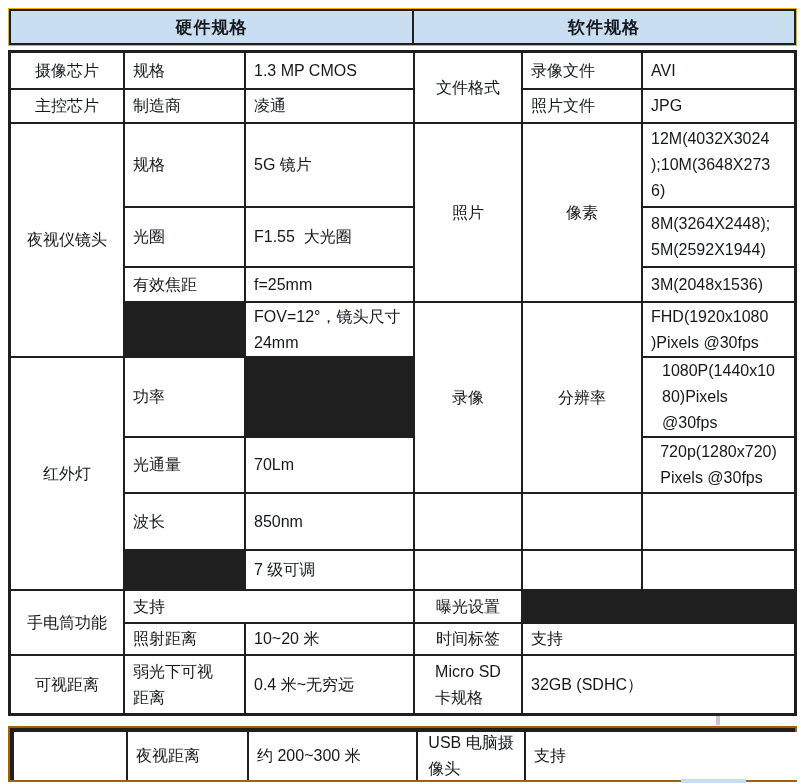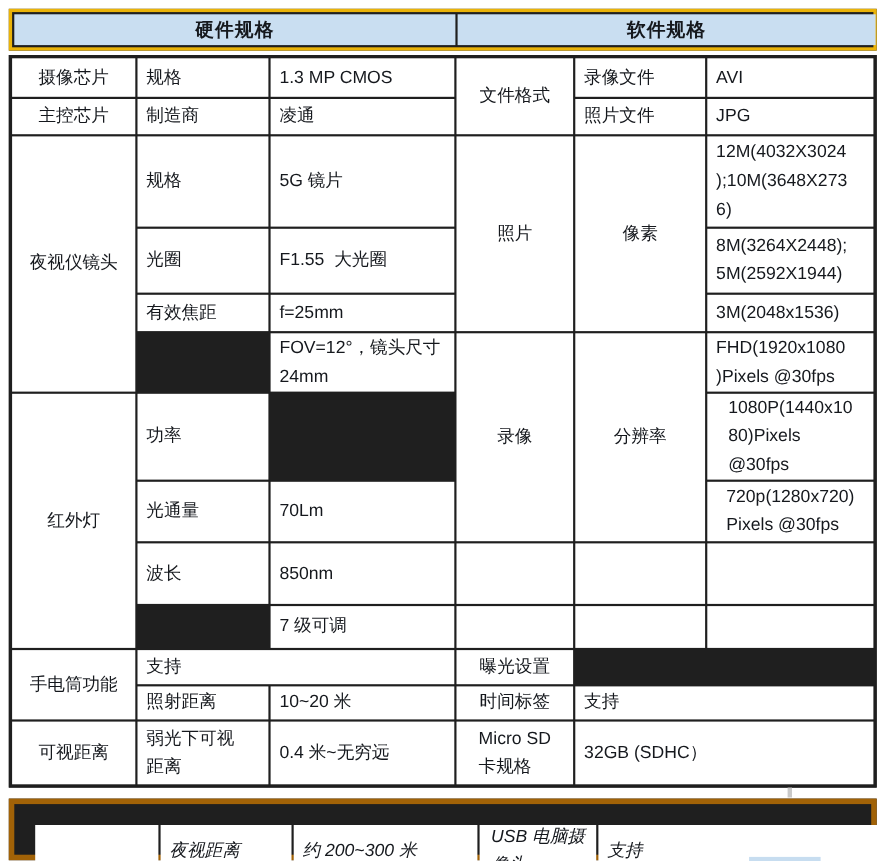--- a/index.html
+++ b/index.html
@@ -3,43 +3,42 @@
 <meta charset="utf-8">
 <style>
   html,body{margin:0;padding:0;background:#ffffff;}
   .stage{
     position:relative;width:800px;height:783px;background:#ffffff;overflow:hidden;
     font-family:"Liberation Sans","DejaVu Sans",sans-serif;color:#15181d;
   }
   
   .hdr{
     position:absolute;left:8px;top:8px;width:789px;height:38px;box-sizing:border-box;
-    border:3px solid #eab308;background:#1f1f1f;padding:2px;
+    border:1px solid #eab308;background:#1f1f1f;padding:2px;
     display:grid;grid-template-columns:401px 380px;gap:2px;
   }
   .hcell{
     background:#c9def1;display:flex;align-items:center;justify-content:center;
     font-size:17px;font-weight:bold;letter-spacing:1px;
   }
   
   .grid{
     position:absolute;left:8px;top:50px;width:789px;box-sizing:border-box;
     border:1px solid #1f1f1f;background:#1f1f1f;padding:2px;
     display:grid;gap:2px;
     grid-template-columns:112px 119px 167px 106px 118px 151px;
     grid-template-rows:35px 32px 82px 58px 33px 53px 78px 54px 55px 38px 31px 30px 57px;
   }
   
   .strip{
     position:absolute;left:8px;top:726px;width:789px;height:56px;box-sizing:border-box;
-    border:5px solid #a16207;background:#1f1f1f;padding:19px;
+    border:2px solid #a16207;background:#1f1f1f;padding:4px;
     display:grid;gap:2px;
     grid-template-columns:112px 119px 167px 106px 118px 151px;
     grid-template-rows:48px;
-    font-style:italic;
   }
   .cell{
     background:#ffffff;display:flex;align-items:center;
     font-size:16px;line-height:26px;white-space:pre-wrap;overflow:hidden;
   }
   .l{justify-content:flex-start;text-align:left;padding:0 4px 0 8px;}
   .c{justify-content:center;padding:0 2px;}
   
   .handle{position:absolute;left:716px;top:716px;width:4px;height:9px;background:#c9c9c9;}
   .sliver{position:absolute;left:681px;top:779px;width:65px;height:4px;background:#c7ddf0;}

